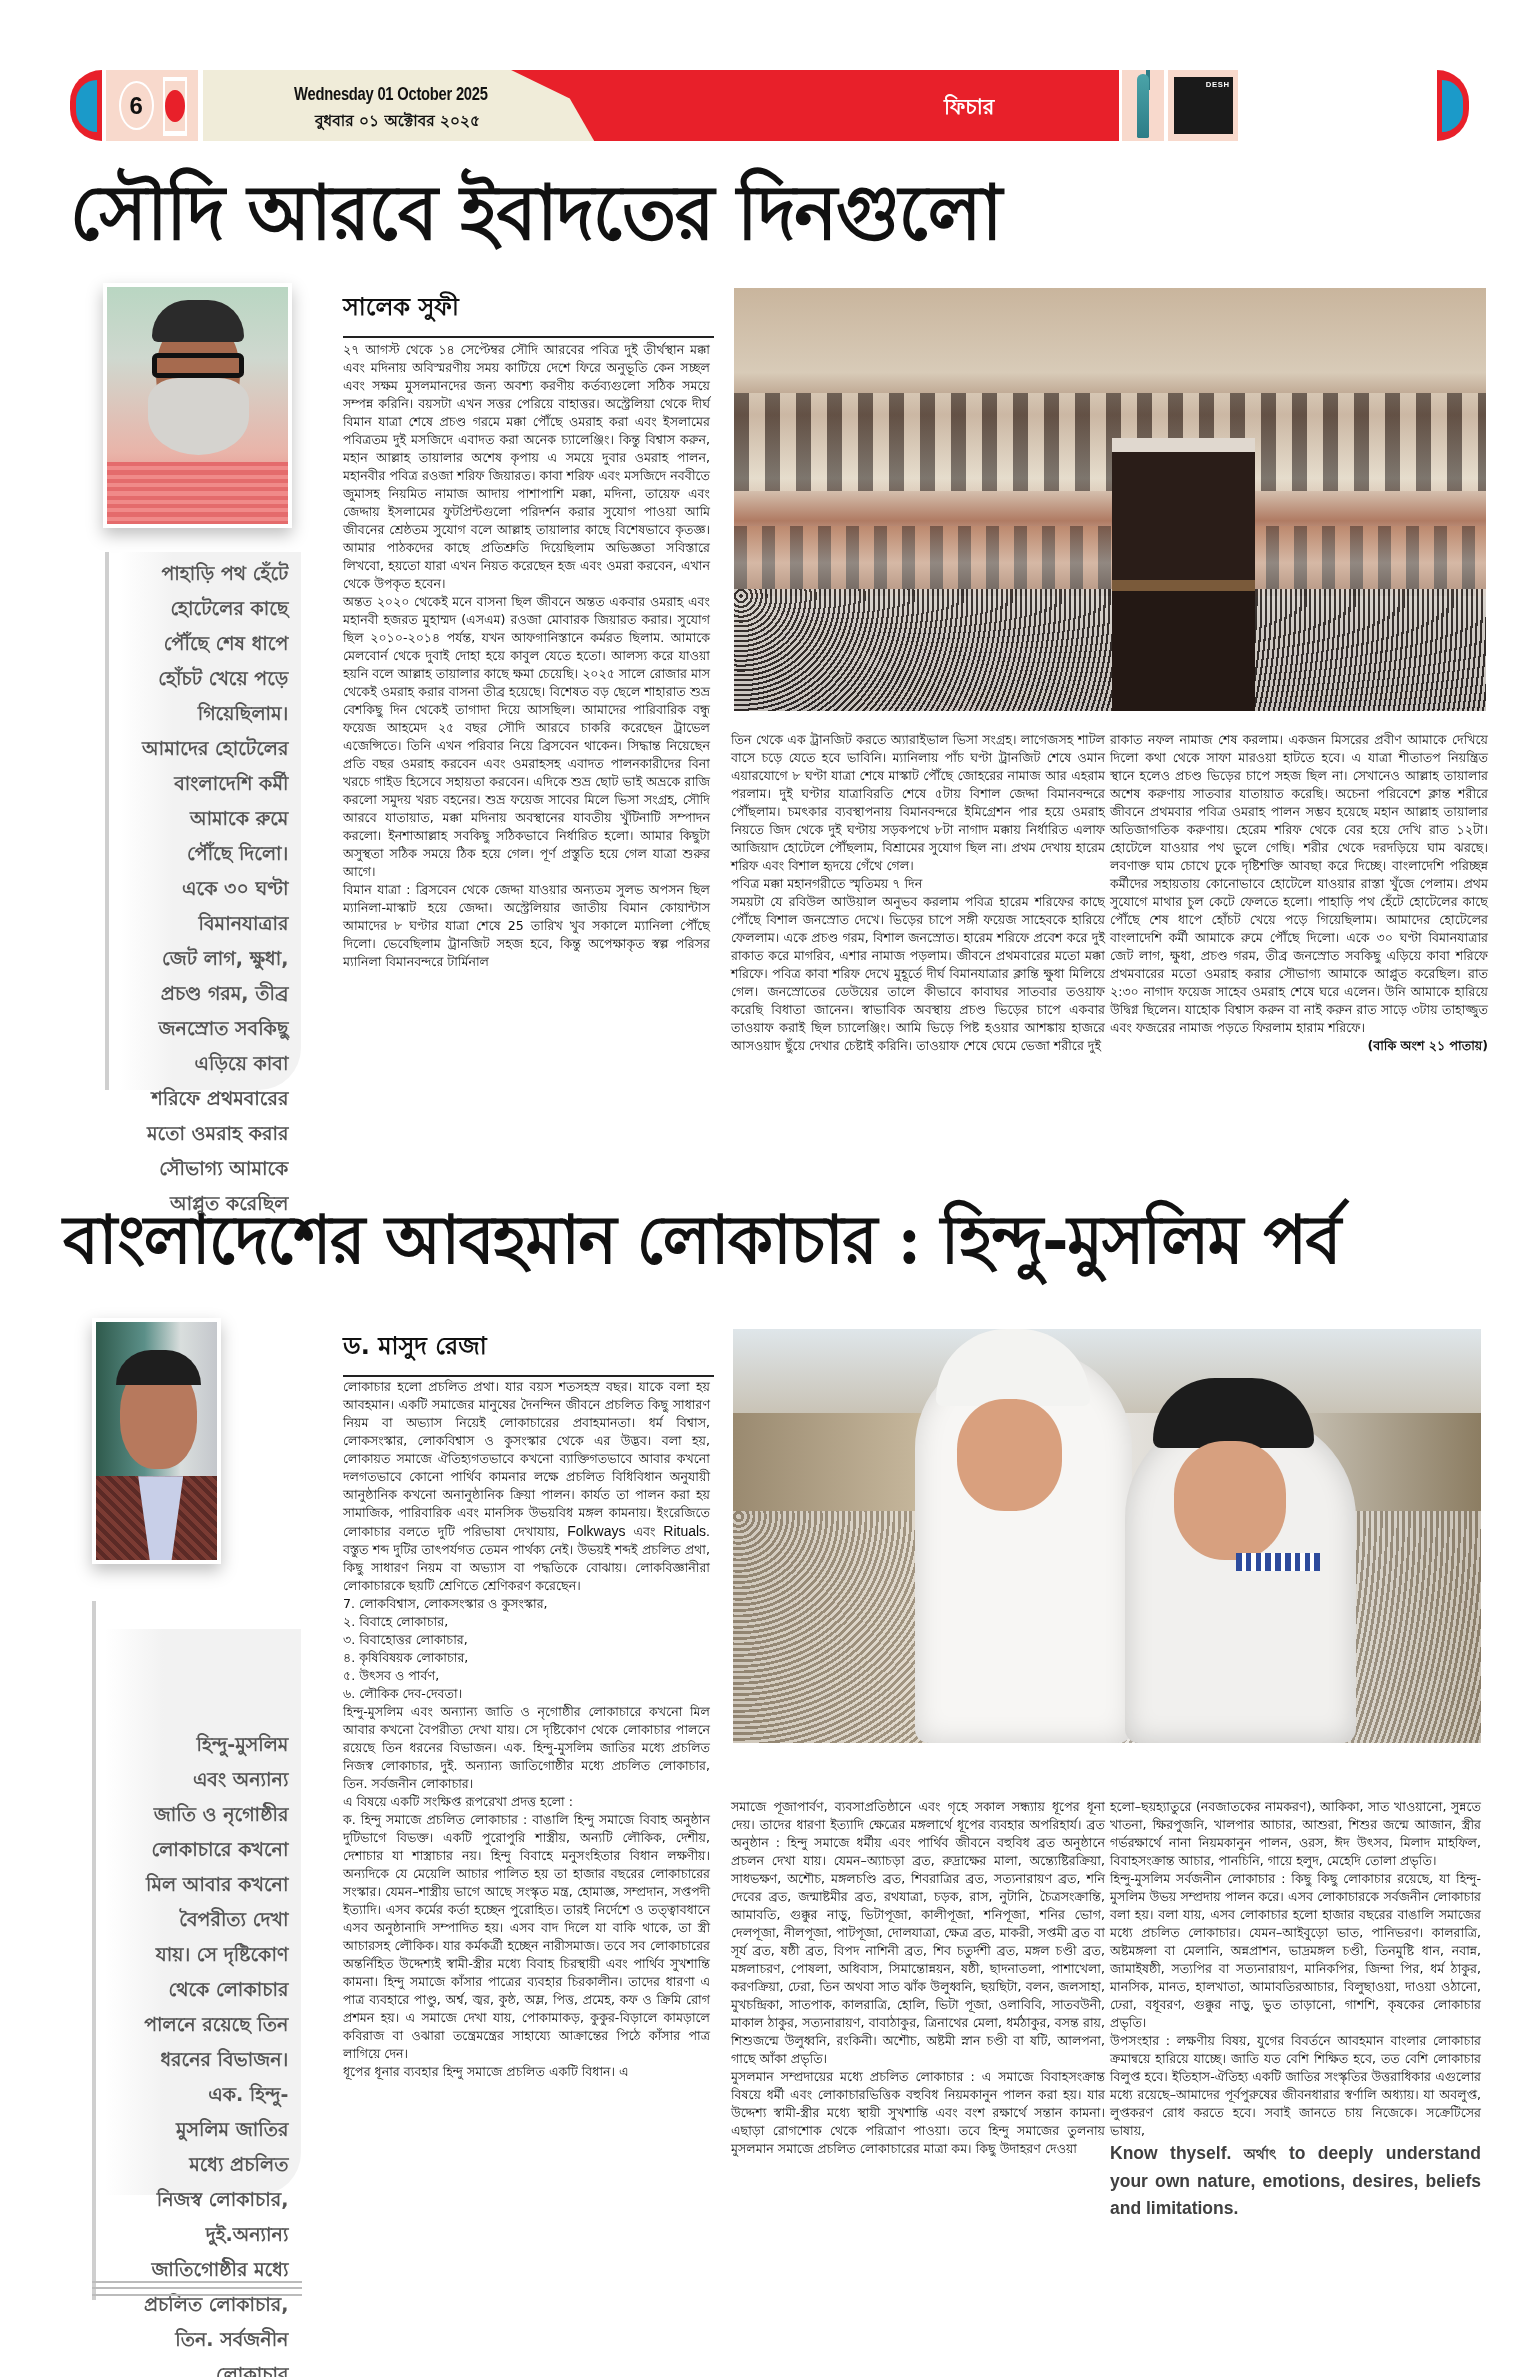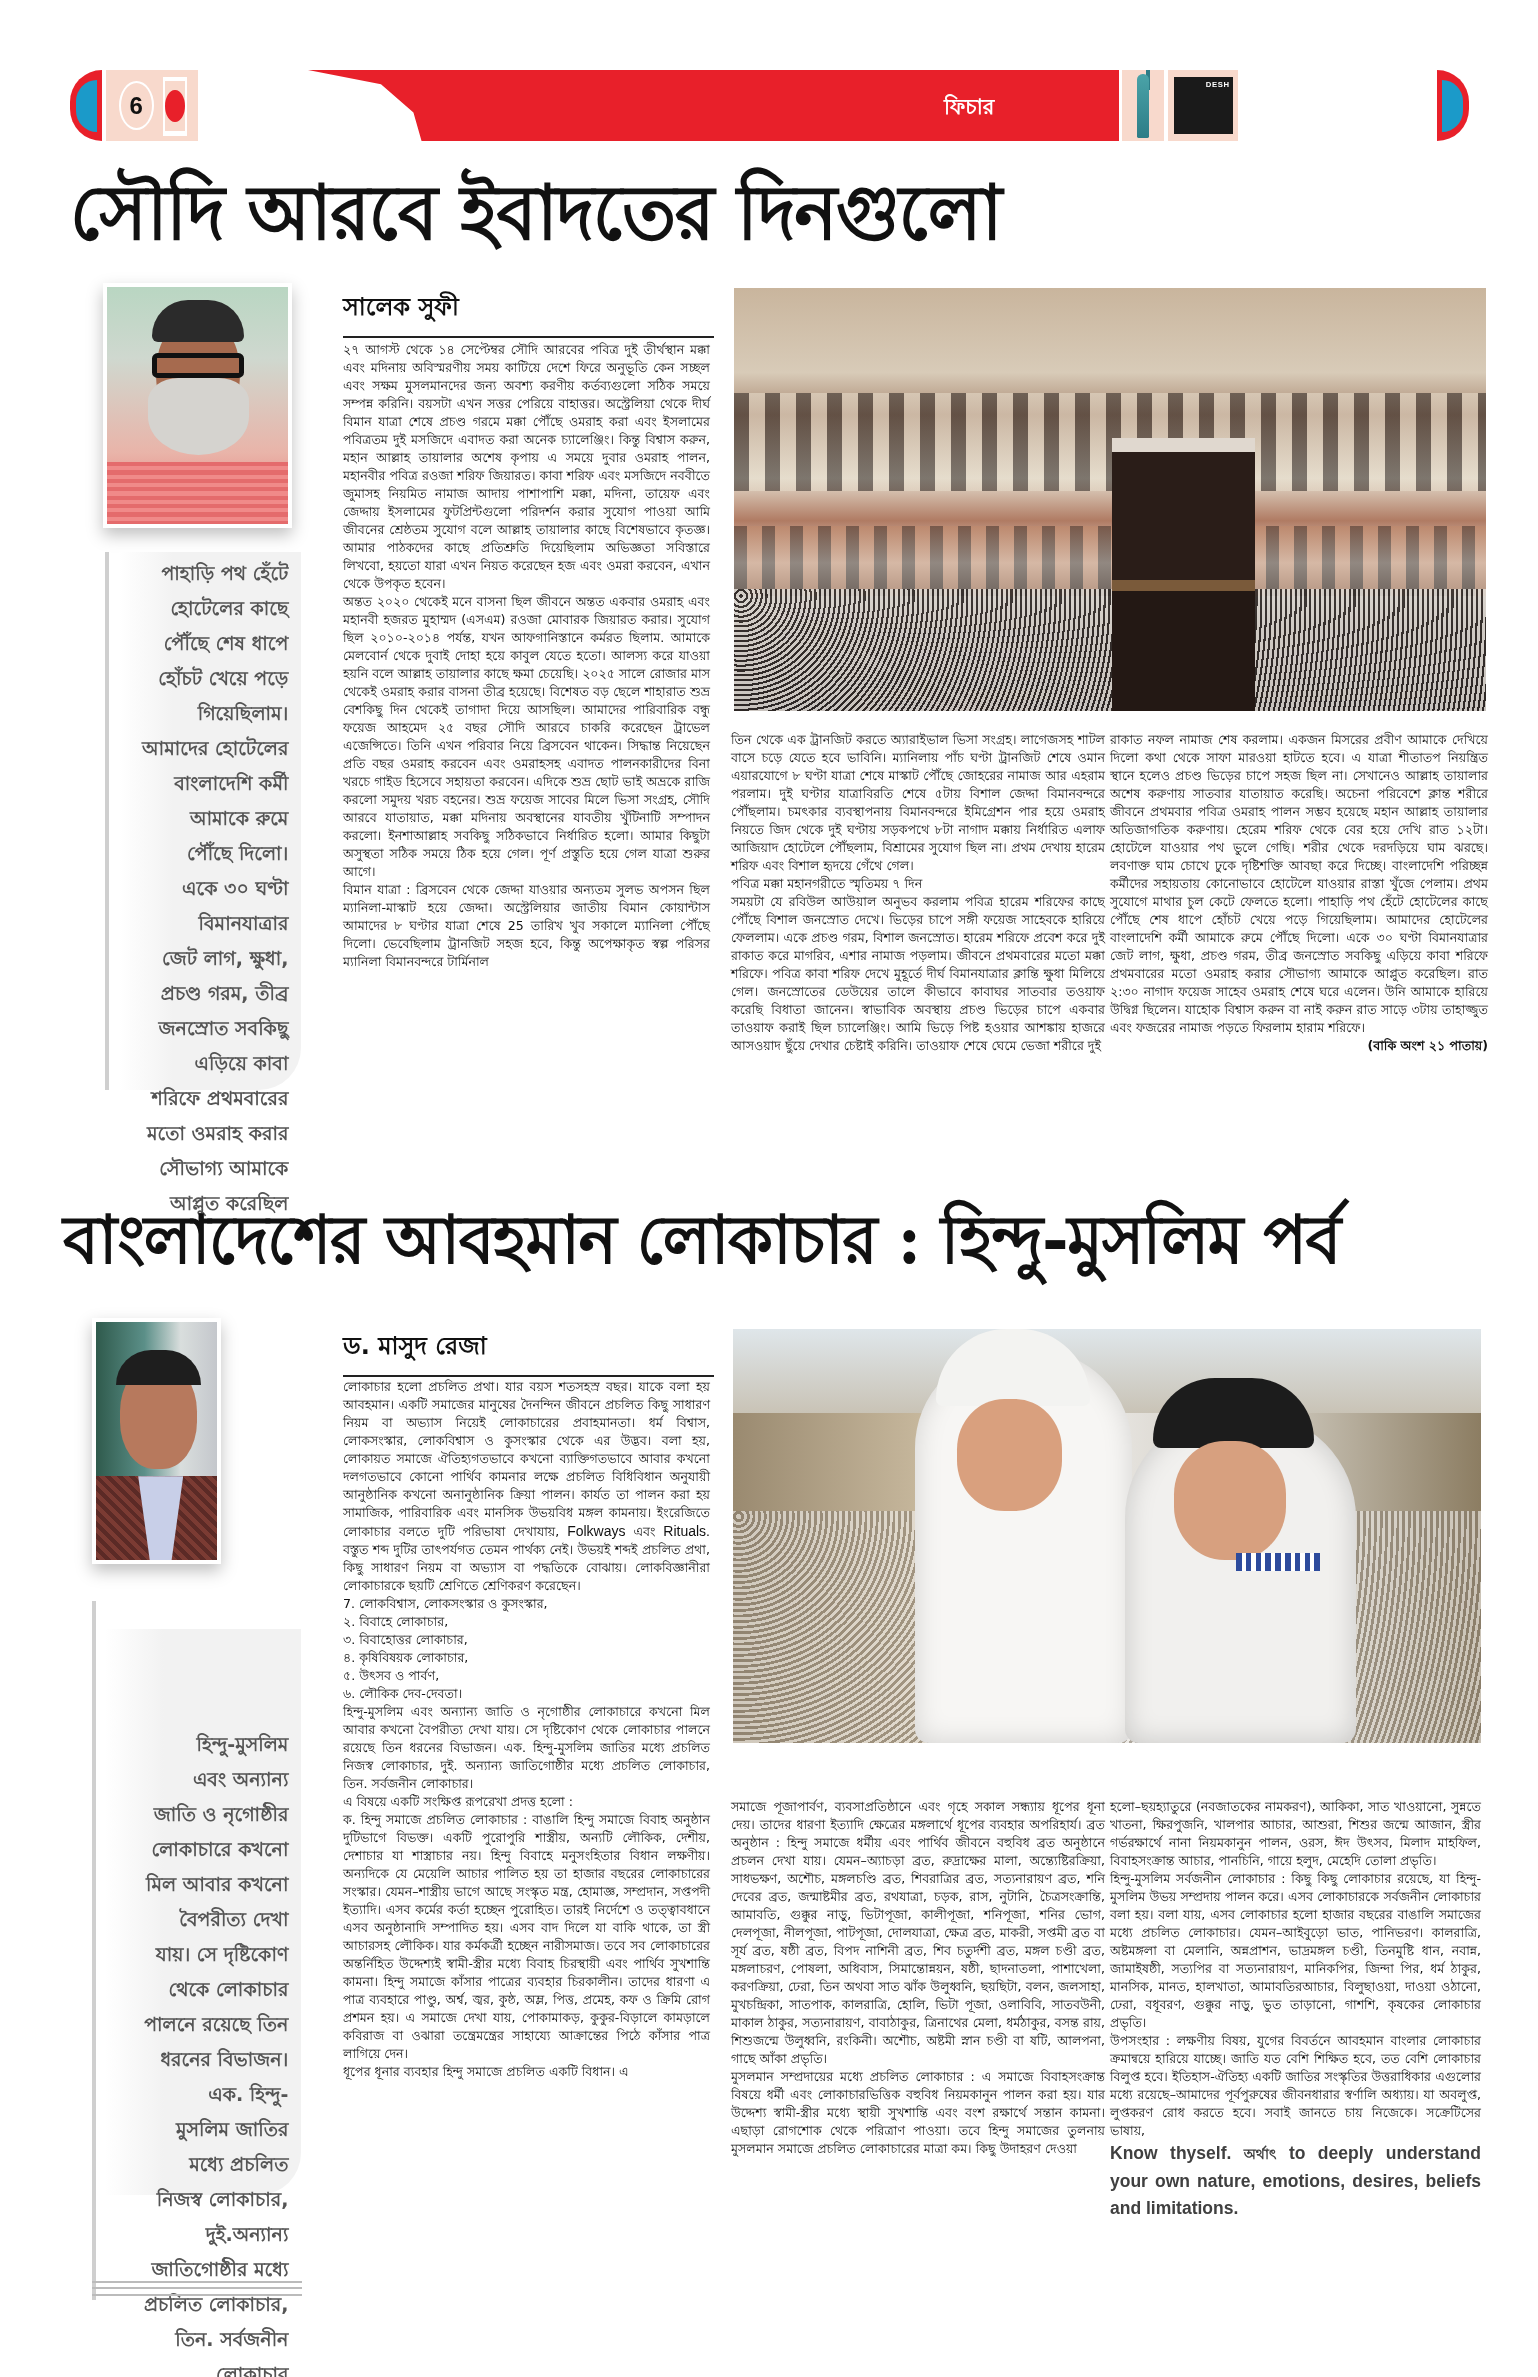--- a/index.html
+++ b/index.html
@@ -106,20 +106,24 @@
 <header class="masthead">
   <div class="mh-cap-left"></div>
   <div class="mh-page">
     <div class="mh-page-num">6</div>
     <div class="mh-flag">
       <div class="disc"></div>
         <div class="pole"></div>
     </div>
   </div>
   <div class="mh-red"></div>
+  <div class="mh-date" style="clip-path: polygon(0 0, 63% 0, 75% 40%, 80% 100%, 0 100%);">
+    <div class="mh-date-en">Wednesday 01 October 2025</div>
+    <div class="mh-date-bn">বুধবার ০১ অক্টোবর ২০২৫</div>
+  </div>
   <div class="mh-section">ফিচার</div>
   <div class="mh-liberty">
     <div class="torch"></div>
       <div class="statue"></div>
   </div>
   <div class="mh-logo">
     <div class="mh-logo-box">
         <span>DESH</span>
       </div>
   </div>

